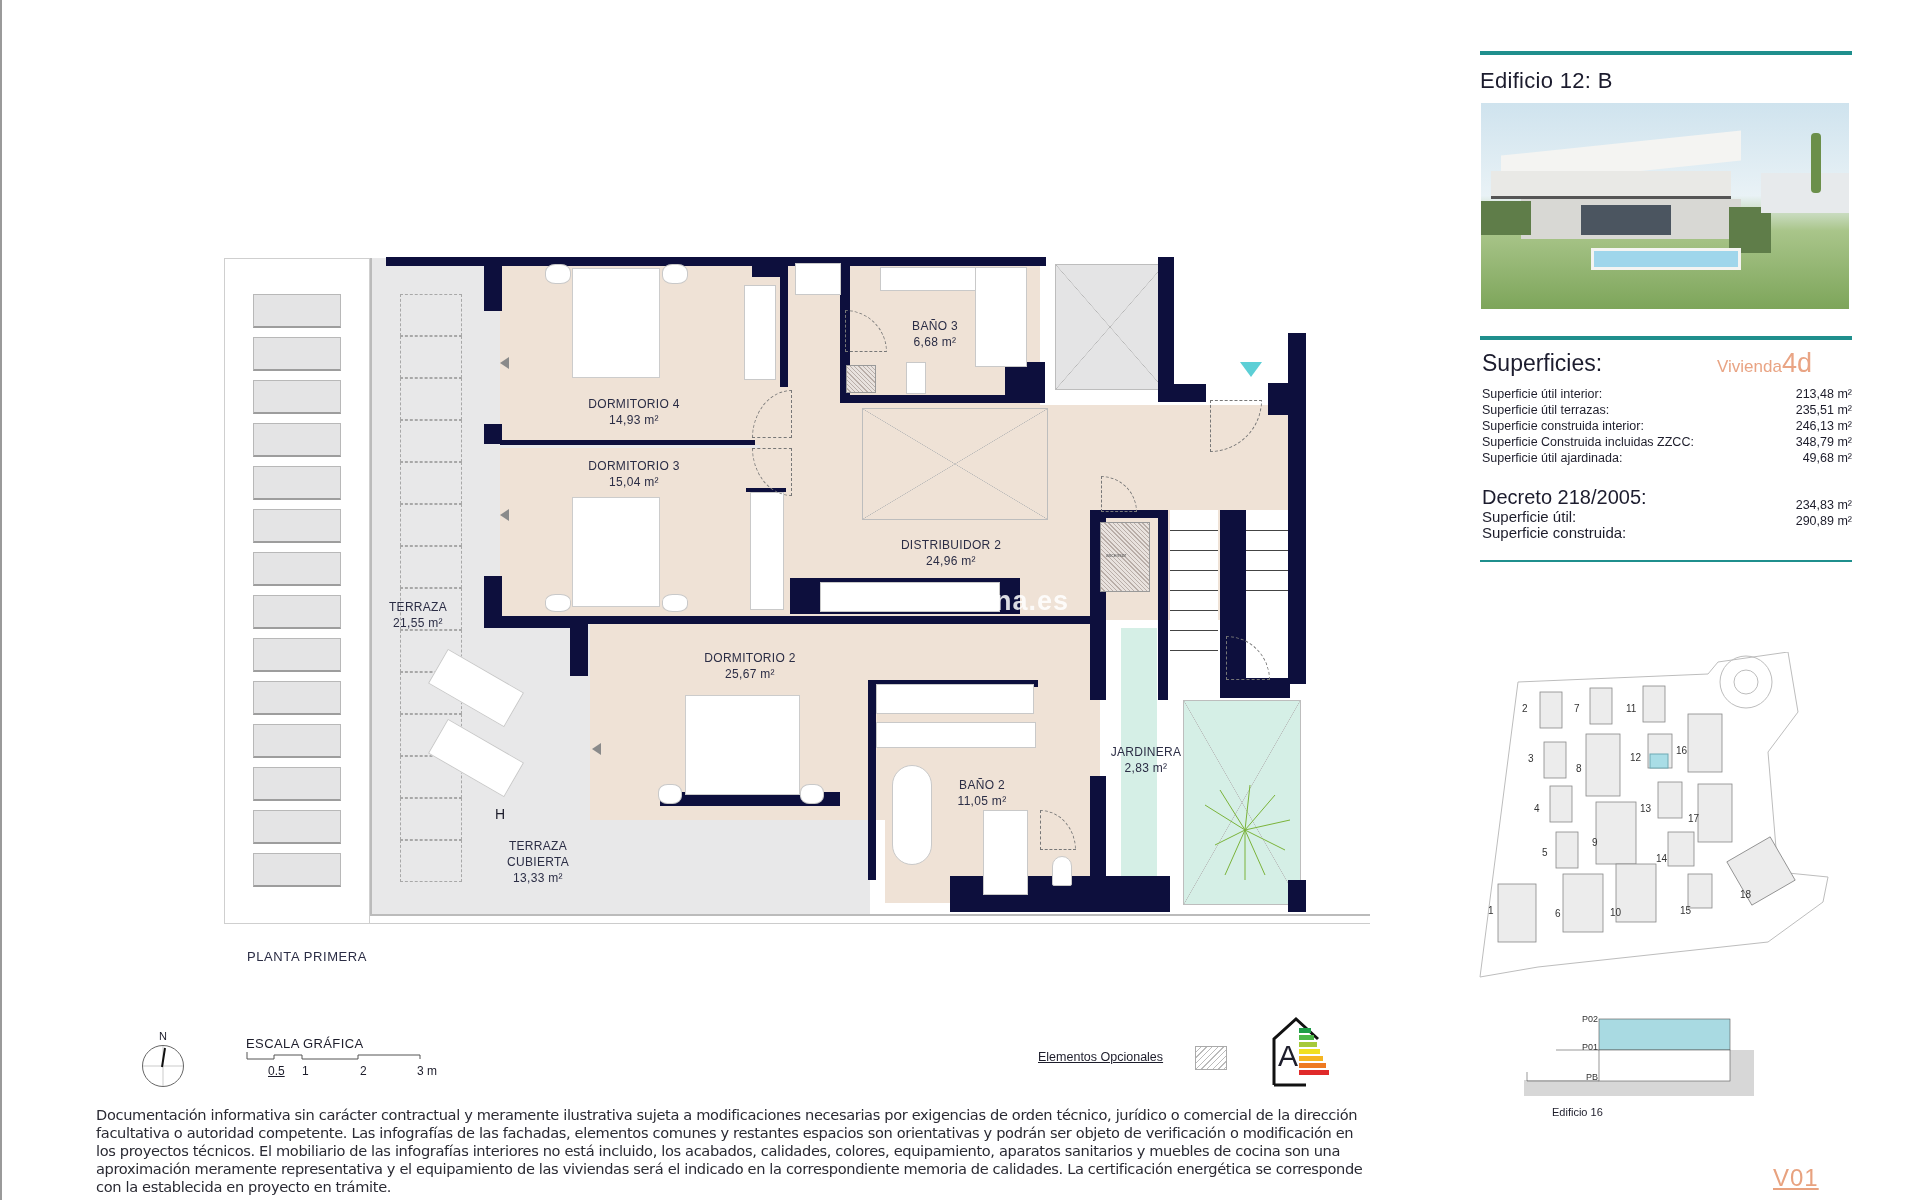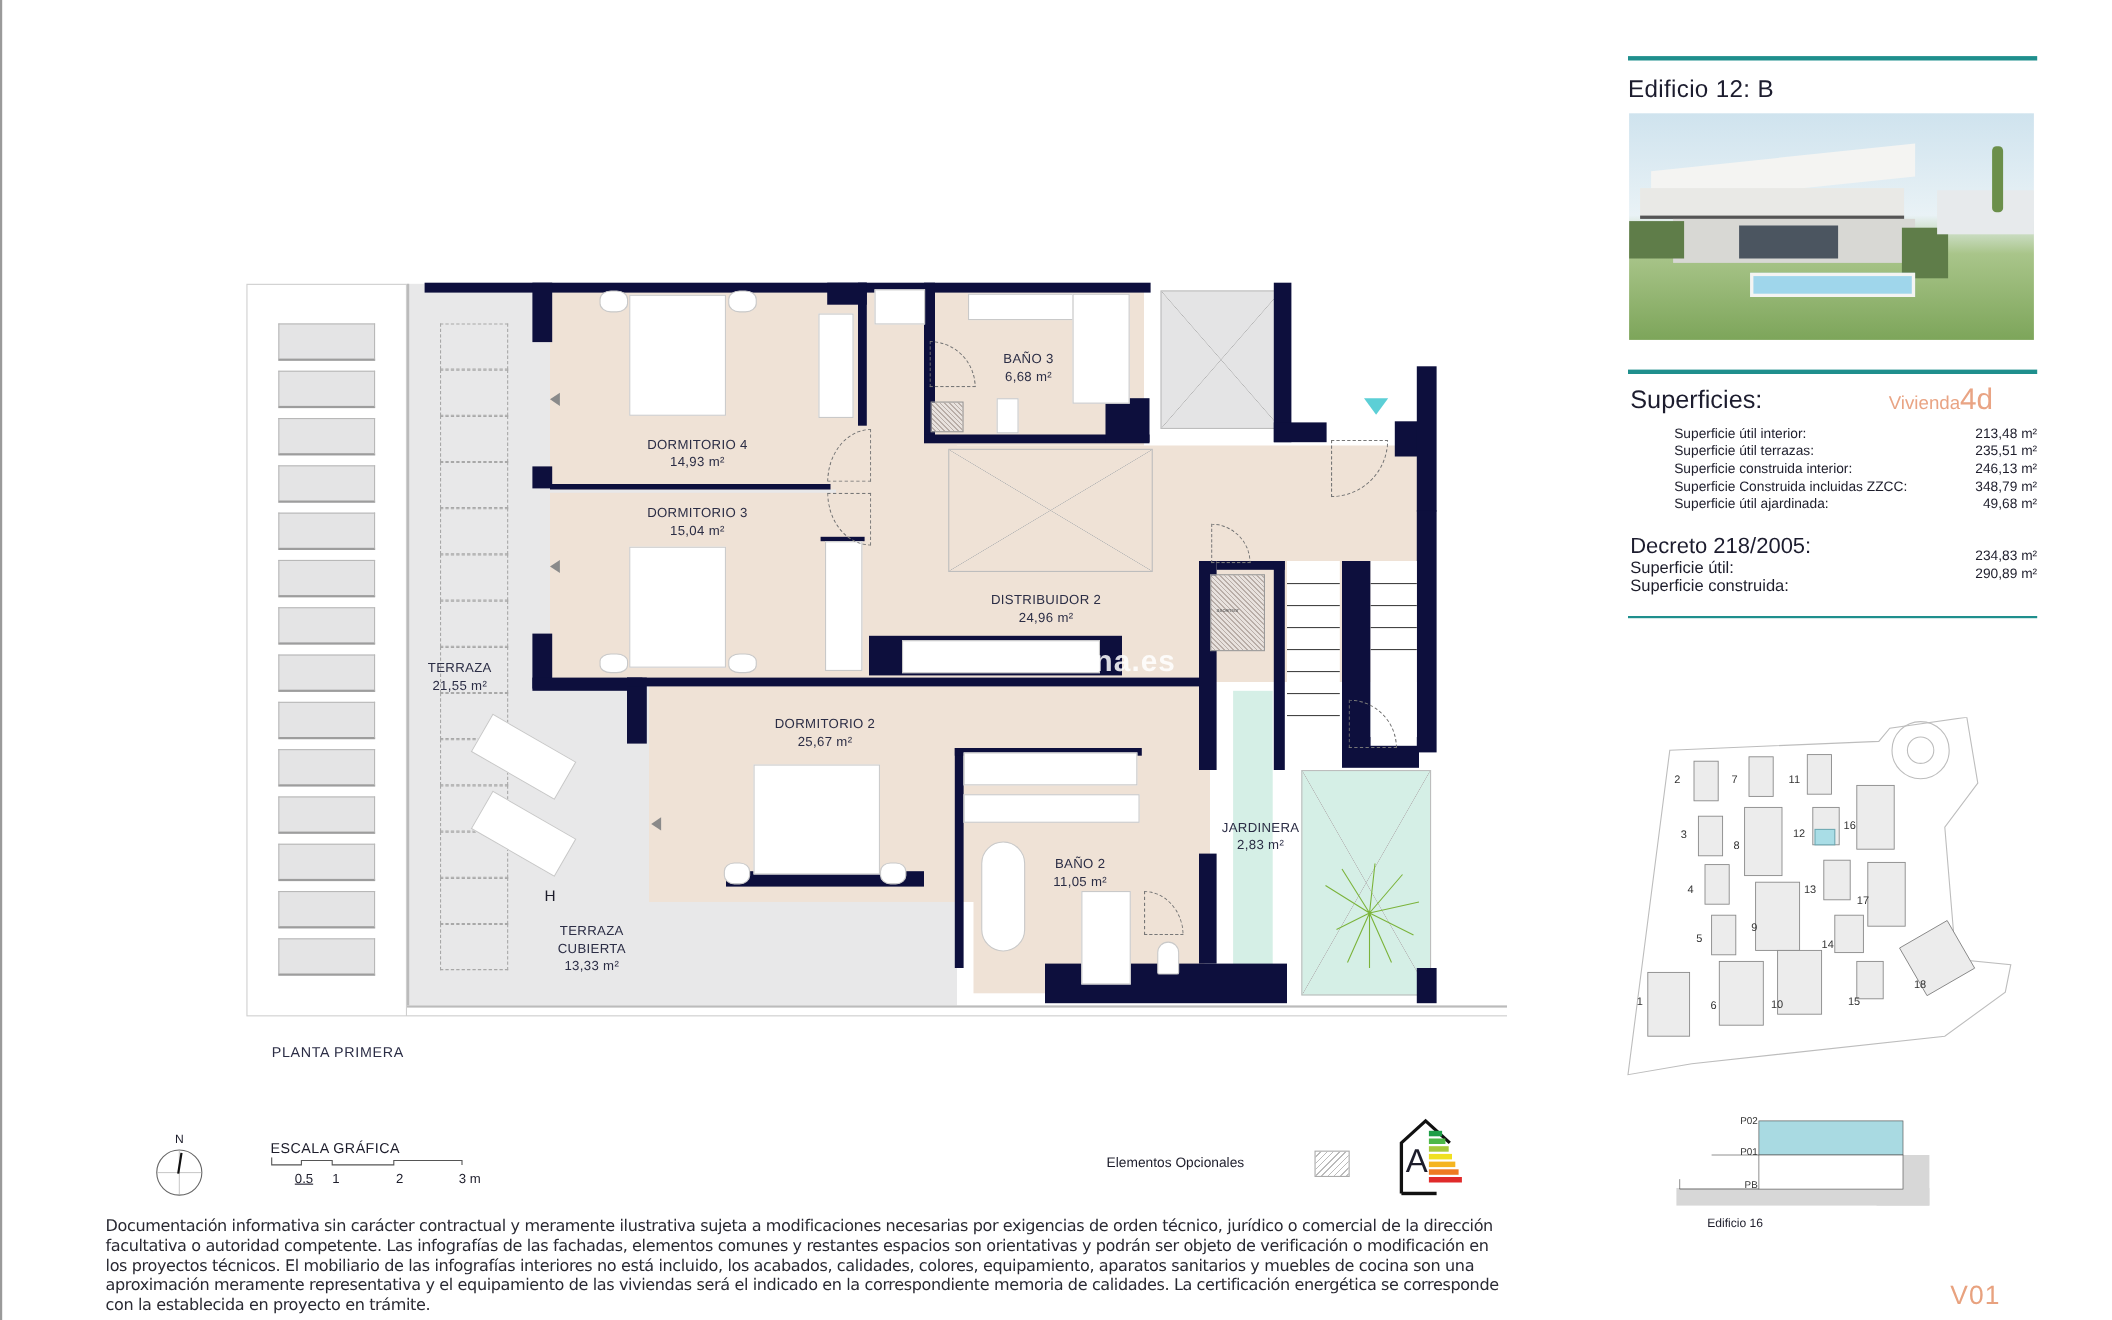--- a/index.html
+++ b/index.html
@@ -29,42 +29,42 @@
   .stair-line { position: absolute; height: 1px; background: #444; }
   .watermark { position: absolute; font-size: 27px; color: rgba(255,255,255,0.85); font-weight: bold; letter-spacing: 1px; }
   .plan-title { position: absolute; left: 247px; top: 949px; font-size: 13px; letter-spacing: 0.6px; color: #2b2d45; }
 
   
   .compass { position: absolute; left: 142px; top: 1045px; width: 42px; height: 42px; border: 1px solid #666; border-radius: 50%; }
   .compass-n { position: absolute; left: 159px; top: 1030px; font-size: 11px; }
   .scale-title { position: absolute; left: 246px; top: 1036px; font-size: 13px; letter-spacing: 0.4px; }
   .scale-bar { position: absolute; left: 246px; top: 1052px; width: 176px; height: 8px; }
   .scale-nums { position: absolute; left: 262px; top: 1064px; font-size: 12px; width: 200px; }
-  .opc-label { position: absolute; left: 1006px; top: 1050px; font-size: 12.5px; }
+  .opc-label { position: absolute; left: 1038px; top: 1050px; font-size: 12.5px; text-decoration: underline; }
   .opc-swatch { position: absolute; left: 1195px; top: 1046px; width: 32px; height: 24px; border: 1px solid #aaa; background: repeating-linear-gradient(135deg, #fff 0 3px, #bbb 3px 4px); }
   .energy { position: absolute; left: 1270px; top: 1015px; width: 76px; height: 72px; }
   .disclaimer { position: absolute; left: 96px; top: 1106px; width: 1280px; font-size: 14.6px; line-height: 18px; color: #2a2a33; font-family: "DejaVu Sans", sans-serif; letter-spacing: -0.35px; }
 
   
   .teal-rule { position: absolute; height: 4px; background: #1f8f8d; }
   .teal-rule.thin { height: 2px; }
   .bldg-title { position: absolute; left: 1480px; top: 68px; font-size: 22px; color: #1c1c2e; letter-spacing: 0.3px; }
   .render { position: absolute; left: 1481px; top: 103px; width: 368px; height: 206px; overflow: hidden; background: linear-gradient(#cfe3ee 0%, #e9f2f6 45%, #a9c58a 62%, #7da55a 100%); }
   .sup-title { position: absolute; left: 1482px; top: 350px; font-size: 23px; color: #1c1c2e; }
   .vivienda { position: absolute; left: 1717px; top: 348px; font-size: 17px; color: #e9a484; }
   .vivienda b { font-size: 27px; font-weight: normal; }
   .sup-list { position: absolute; left: 1482px; top: 386px; width: 370px; font-size: 12.5px; line-height: 16px; }
-  .sup-row { display: flex; justify-content: space-between; margin-left: 40px; }
+  .sup-row { display: flex; justify-content: space-between; }
   .dec-title { position: absolute; left: 1482px; top: 486px; font-size: 20px; color: #1c1c2e; }
   .dec-list { position: absolute; left: 1482px; top: 509px; width: 370px; font-size: 15px; line-height: 16px; }
   .dec-vals { position: absolute; right: 68px; top: 497px; text-align: right; font-size: 12.5px; line-height: 16px; }
   .siteplan { position: absolute; left: 1478px; top: 652px; width: 380px; height: 340px; }
   .section-diag { position: absolute; left: 1520px; top: 1010px; width: 300px; height: 120px; }
   .section-label { position: absolute; left: 1552px; top: 1106px; font-size: 11px; }
-  .version { position: absolute; left: 1773px; top: 1164px; font-size: 24px; color: #e8a27f; letter-spacing: 1px; }
+  .version { position: absolute; left: 1773px; top: 1164px; font-size: 24px; color: #e8a27f; letter-spacing: 1px; text-decoration: underline; }
 </style>
 </head>
 <body>
 
 <div class="left-edge"></div>
 
 <div class="plan">
 
   <div class="abs" style="left:224px;top:258px;width:146px;height:666px;border:1px solid #cfcfcf;background:#fff;"></div>
   <div class="terrace" style="left:370px;top:258px;width:500px;height:656px;border-left:2px solid #bbb;"></div>

